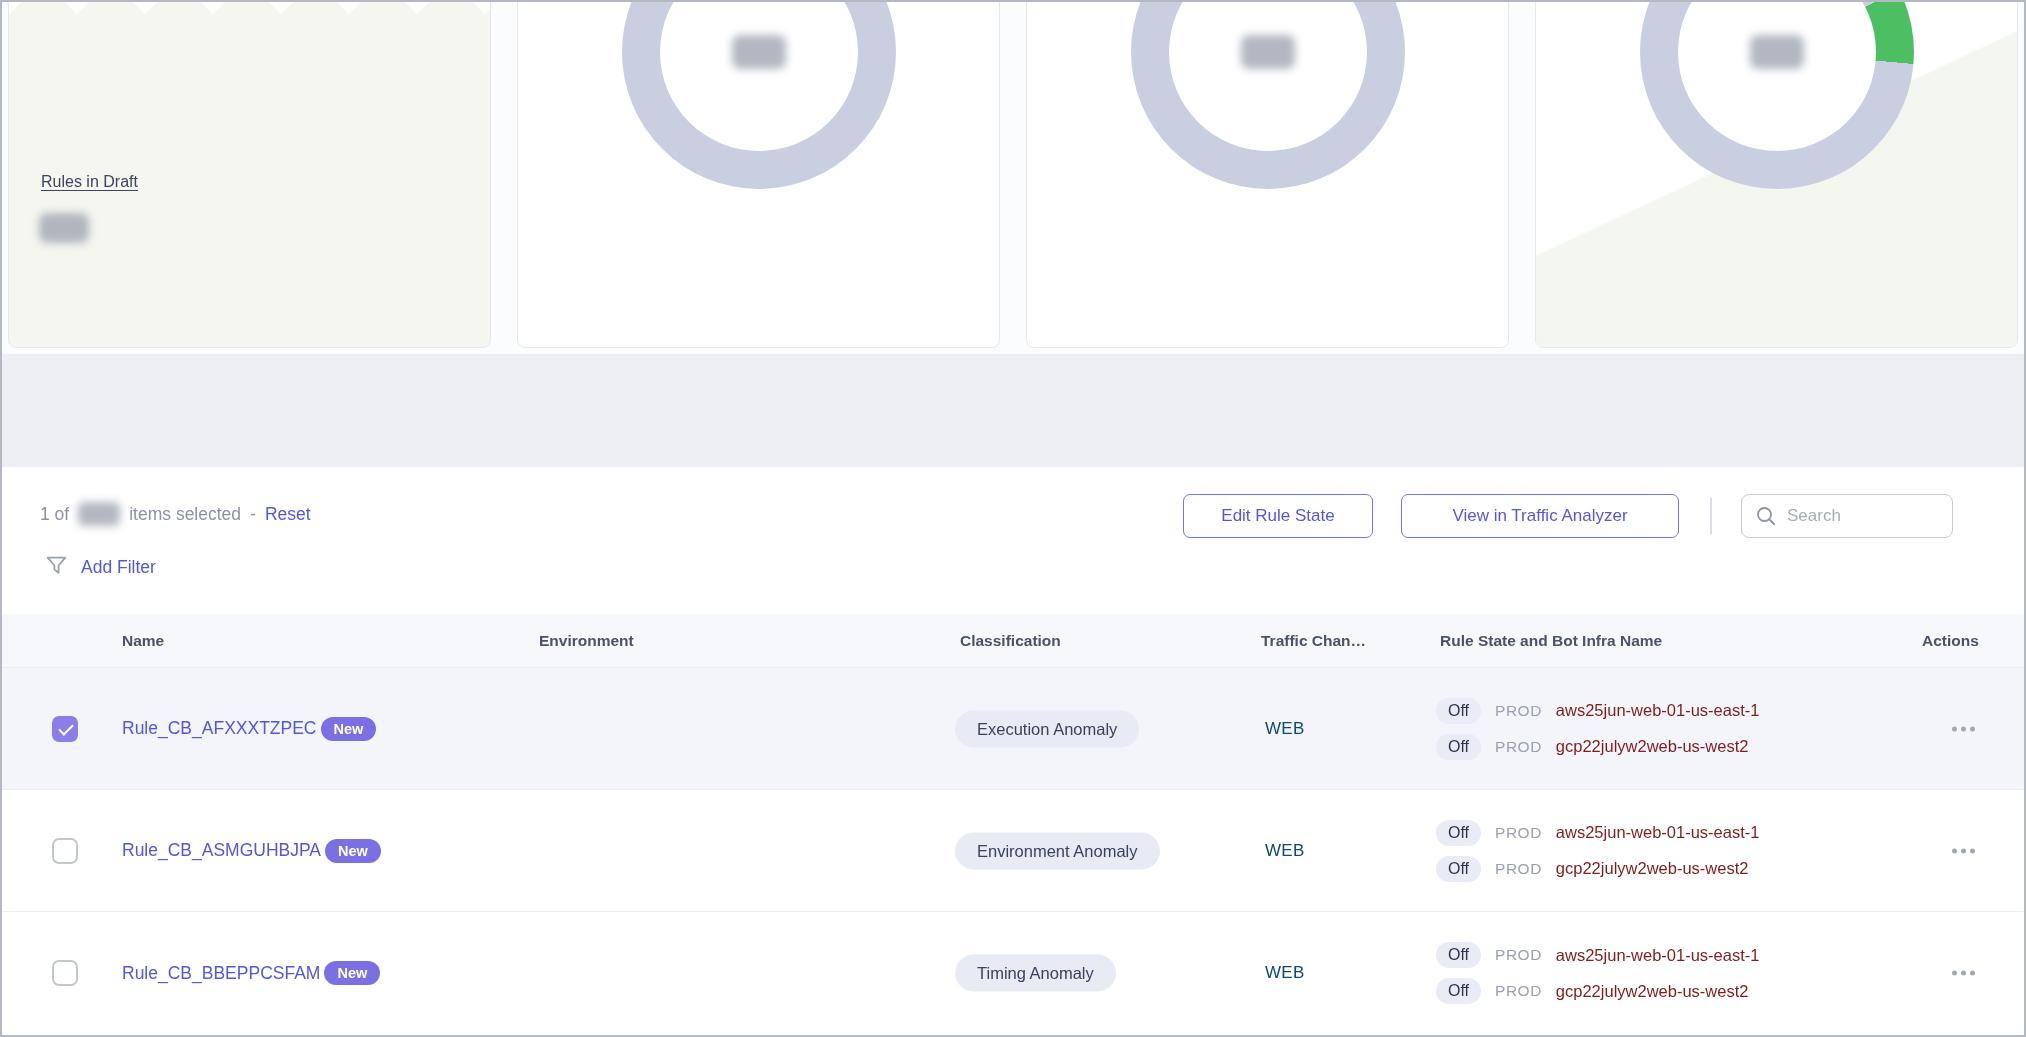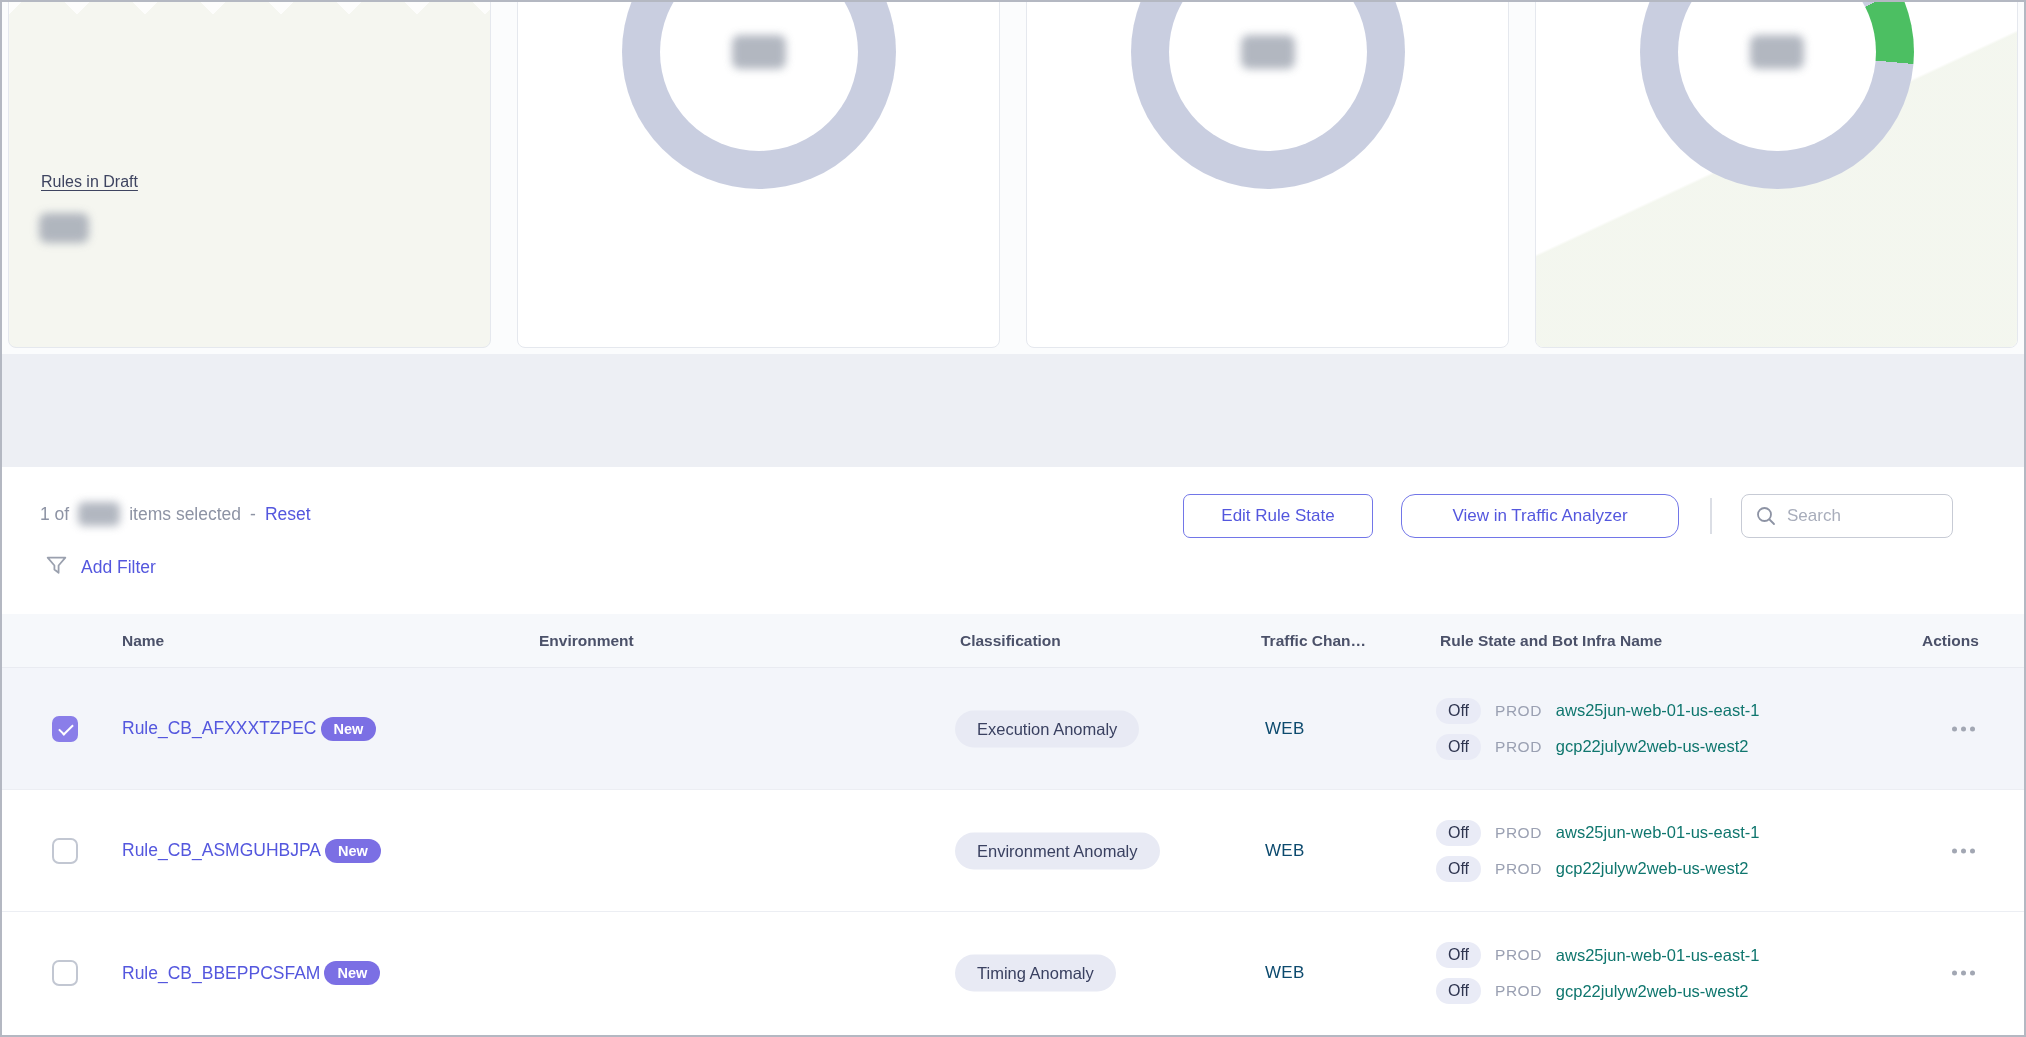--- a/index.html
+++ b/index.html
@@ -46,21 +46,21 @@
 
   
   .sel-text { position:absolute; left:38px; top:500px; font-size:17.5px; color:#8d93a4;
     display:flex; align-items:center; gap:9px; }
   .sel-blob { width:42px; height:24px; border-radius:6px; }
   .reset { color:#5457de; cursor:pointer; }
   .btn { position:absolute; top:492px; height:44px; border:1.5px solid #7276e8; border-radius:7px;
     background:#fff; color:#5457de; font-size:17px; display:flex; align-items:center;
     justify-content:center; cursor:pointer; }
   .btn-edit { left:1181px; width:190px; }
-  .btn-view { left:1399px; width:278px;border-radius:14px; }
+  .btn-view { left:1399px; width:278px; }
   .vdiv { position:absolute; left:1708px; top:496px; width:2px; height:36px; background:#dbdee5; }
   .search { position:absolute; left:1739px; top:492px; width:212px; height:44px;
     border:1.5px solid #c7cbd5; border-radius:8px; background:#fff;
     display:flex; align-items:center; gap:10px; padding:0 13px;justify-content:space-between; }
   .search svg { flex:0 0 auto; }
   .search input { border:none; outline:none; width:100%; font-size:17px; color:#3a405c;
     font-family:"Liberation Sans", sans-serif; background:transparent; }
   .search input::placeholder { color:#a8adbb; }
   .add-filter { position:absolute; left:42px; top:551px; display:flex; align-items:flex-end;
     gap:12px; font-size:17.5px; color:#5457de; cursor:pointer; }
@@ -92,21 +92,21 @@
   .class-pill { position:absolute; left:953px; top:50%; transform:translateY(-50%);
     background:#e8eaf4; color:#3a4161; font-size:16.5px; padding:9px 22px; border-radius:21px;
     white-space:nowrap; }
   .web { position:absolute; left:1263px; top:50%; transform:translateY(-50%);
     font-size:17px; color:#0c4a6e; letter-spacing:.3px; }
   .states { position:absolute; left:1434px; top:50%; transform:translateY(-50%);
     display:flex; flex-direction:column; gap:10px; }
   .state-line { display:flex; align-items:center; gap:14px; white-space:nowrap; }
   .off-pill { background:#e9ebf6; color:#2f3550; font-size:16px; padding:4px 12px; border-radius:14px; }
   .env { color:#9aa0b2; font-size:15.5px; letter-spacing:.5px; }
-  .infra { color:#0f766e; font-size:16.5px; }
+  .infra { color:#7f1d1d; font-size:16.5px; }
   .dots { position:absolute; left:1948px; top:50%; transform:translateY(-50%);
     display:flex; gap:4px; cursor:pointer; padding:6px 2px; }
   .dots i { width:5px; height:5px; border-radius:50%; background:#a2a7b3; }
 </style>
 </head>
 <body>
 
 <div class="canvas">
   <div class="band"></div>
   <div class="panel"></div>

